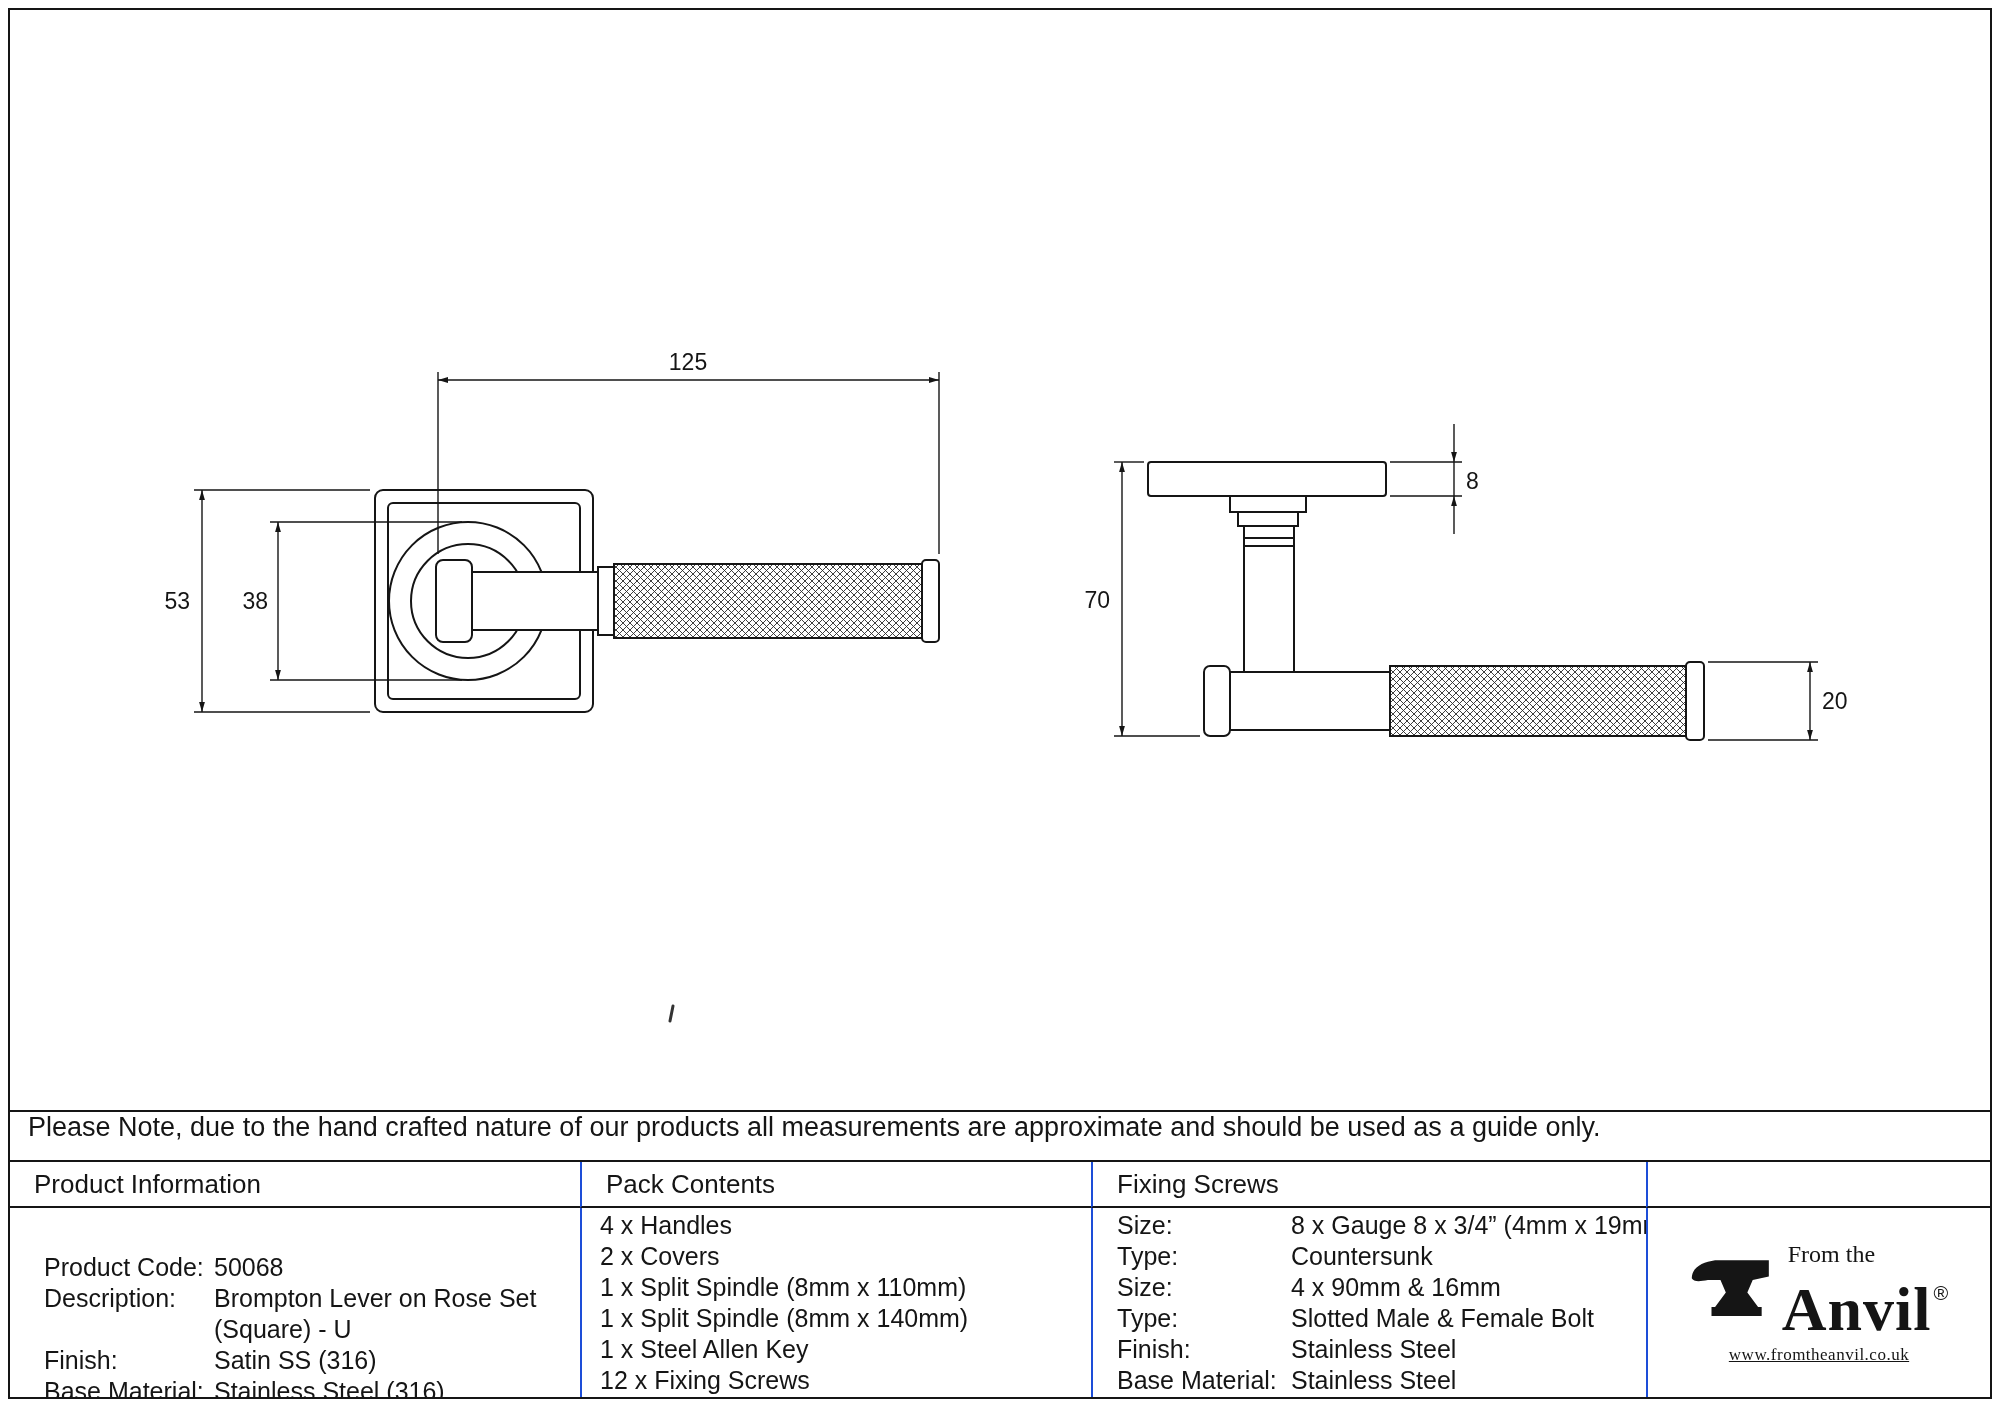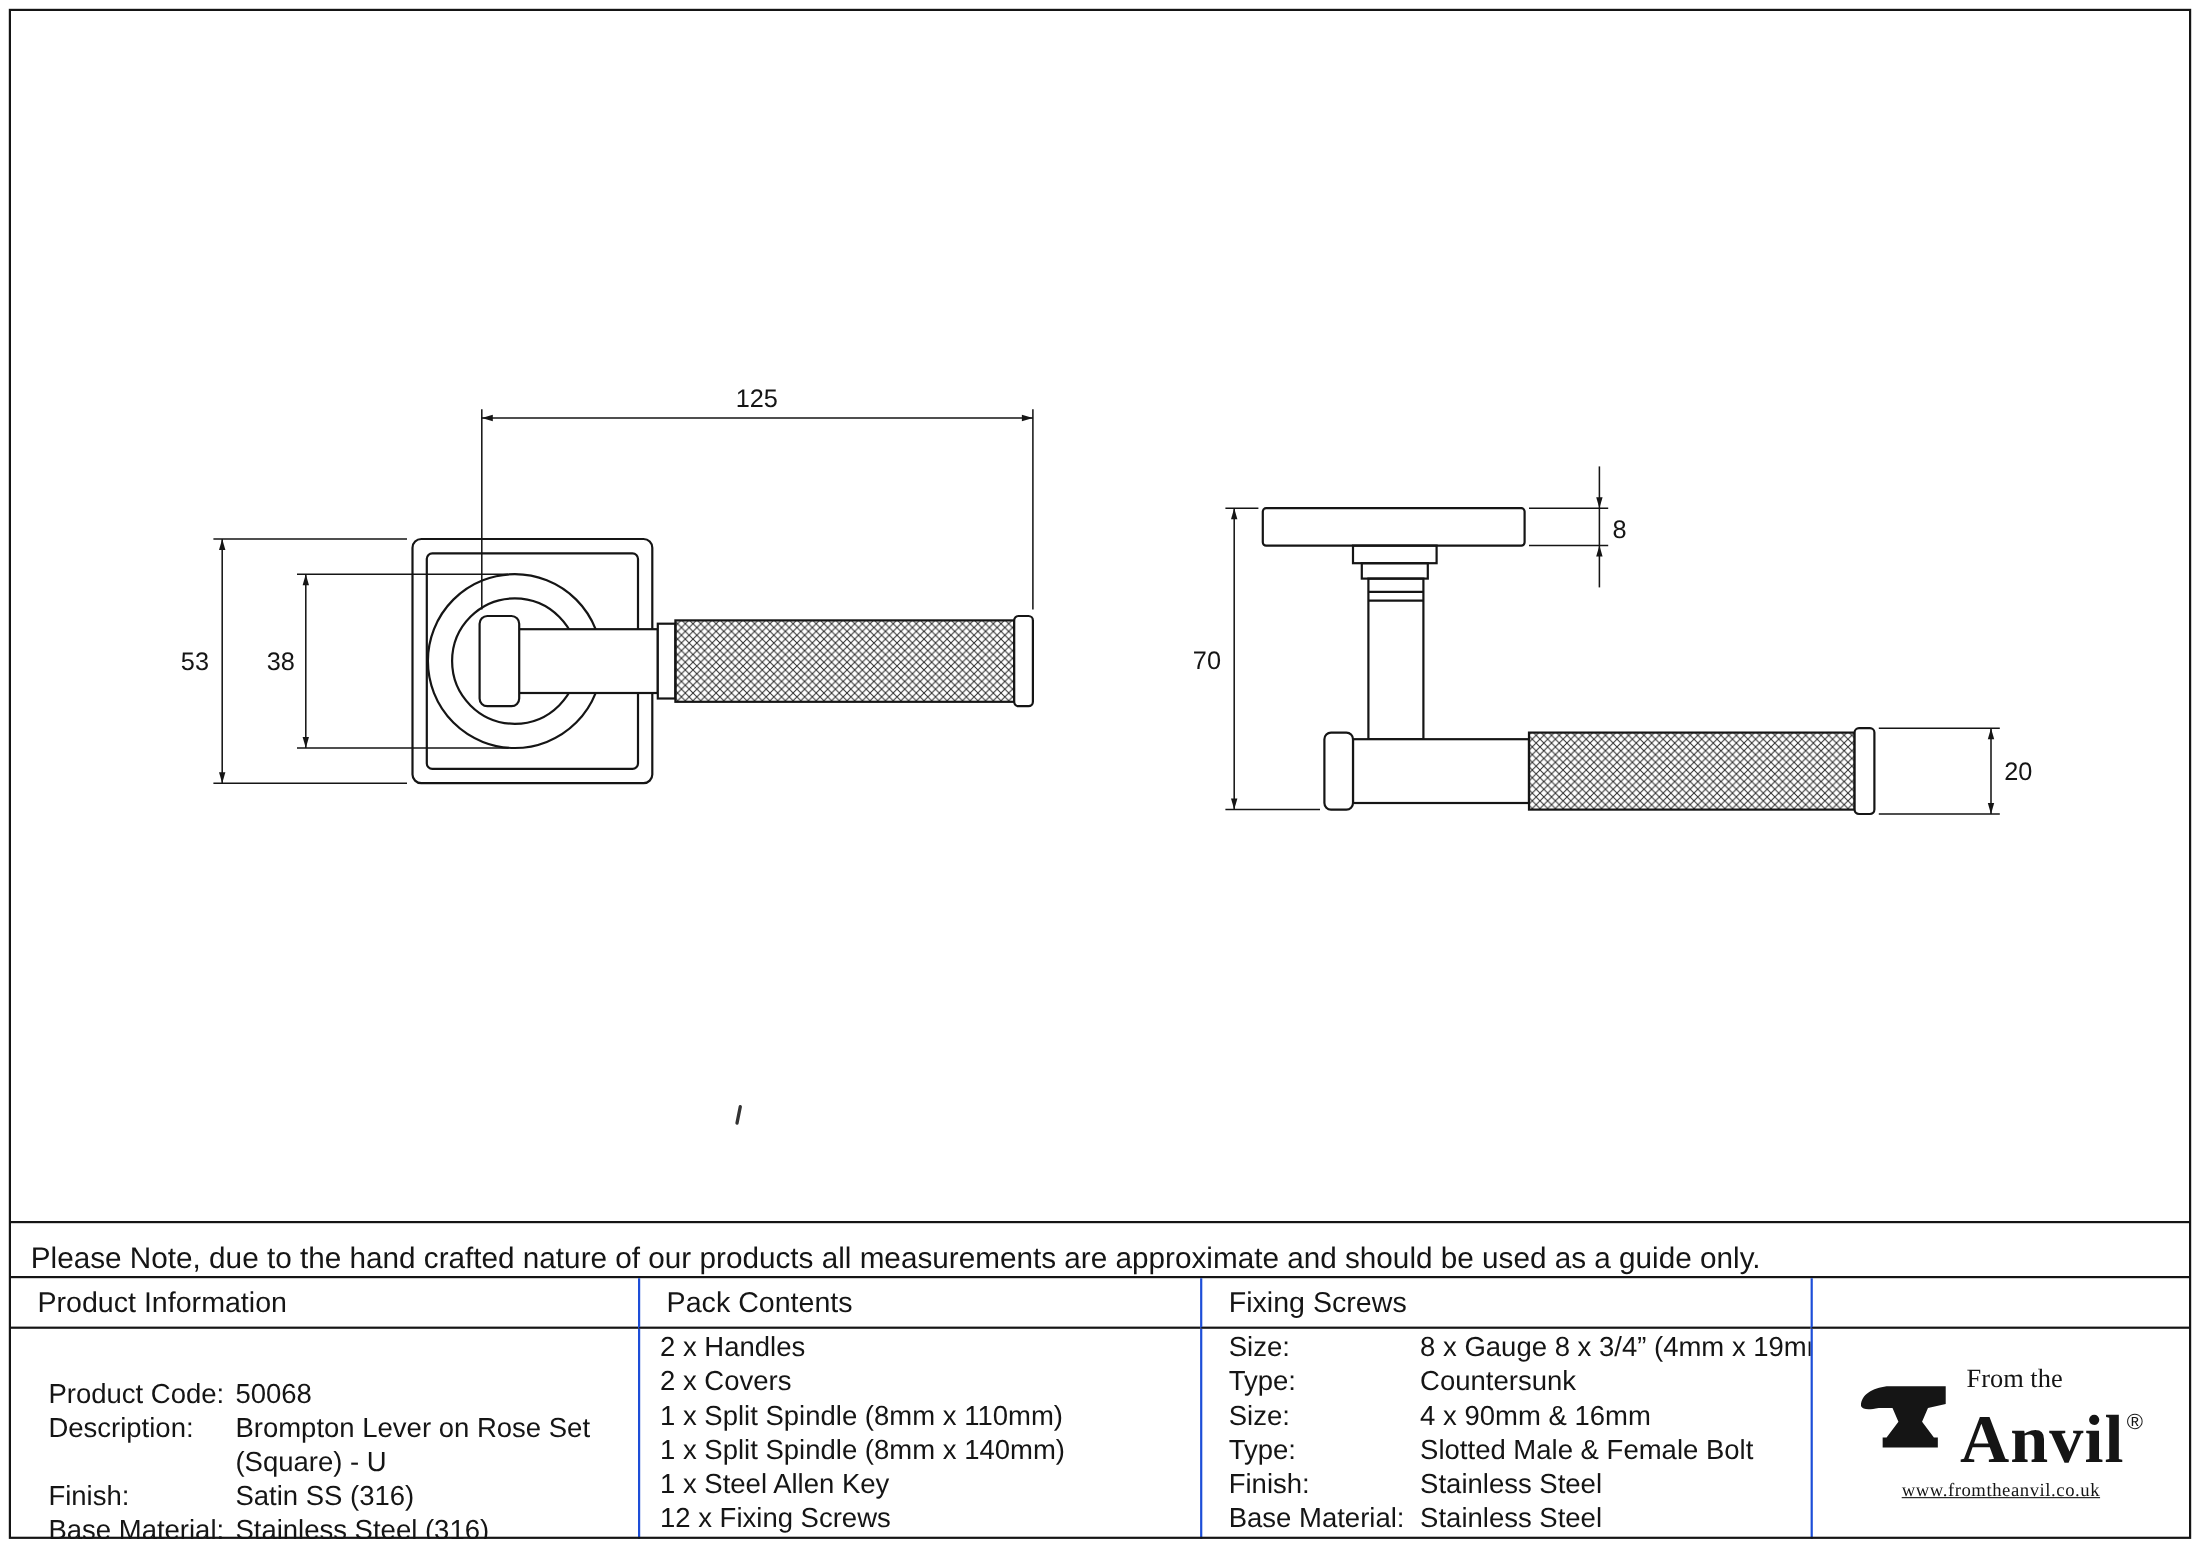--- a/index.html
+++ b/index.html
@@ -19,21 +19,21 @@
     pointer-events: none;
   }
   .drawing-svg { position: absolute; left: 0; top: 0; }
   .drawing-svg text { font-family: "Liberation Sans", "DejaVu Sans", sans-serif; }
 
   .note-row {
     position: absolute; left: 10px; top: 1110px;
     width: 1980px; height: 52px;
     border-top: 2px solid #151515;
     border-bottom: 2px solid #151515;
-    display: flex; align-items: flex-end;
+    display: flex; align-items: flex-start;
     padding-left: 18px;
     font-size: 27px;
   }
 
   .table-grid {
     position: absolute; left: 10px; top: 1162px;
     width: 1980px; height: 237px;
     display: grid;
     grid-template-columns: 570px 511px 555px 344px;
     grid-template-rows: 46px 1fr;
@@ -180,21 +180,21 @@
       <span class="k">Finish:</span>
       <span class="v">Satin SS (316)</span>
     </div>
     <div class="kv">
       <span class="k">Base Material:</span>
       <span class="v">Stainless Steel (316)</span>
     </div>
   </div>
 
   <div class="cell cell-pack col2">
-    <div class="pack-item">2 x Handles</div>
+    <div class="pack-item">4 x Handles</div>
     <div class="pack-item">2 x Covers</div>
     <div class="pack-item">1 x Split Spindle (8mm x 110mm)</div>
     <div class="pack-item">1 x Split Spindle (8mm x 140mm)</div>
     <div class="pack-item">1 x Steel Allen Key</div>
     <div class="pack-item">12 x Fixing Screws</div>
   </div>
 
   <div class="cell cell-fixing col2">
     <div class="kv">
       <span class="k">Size:</span>

